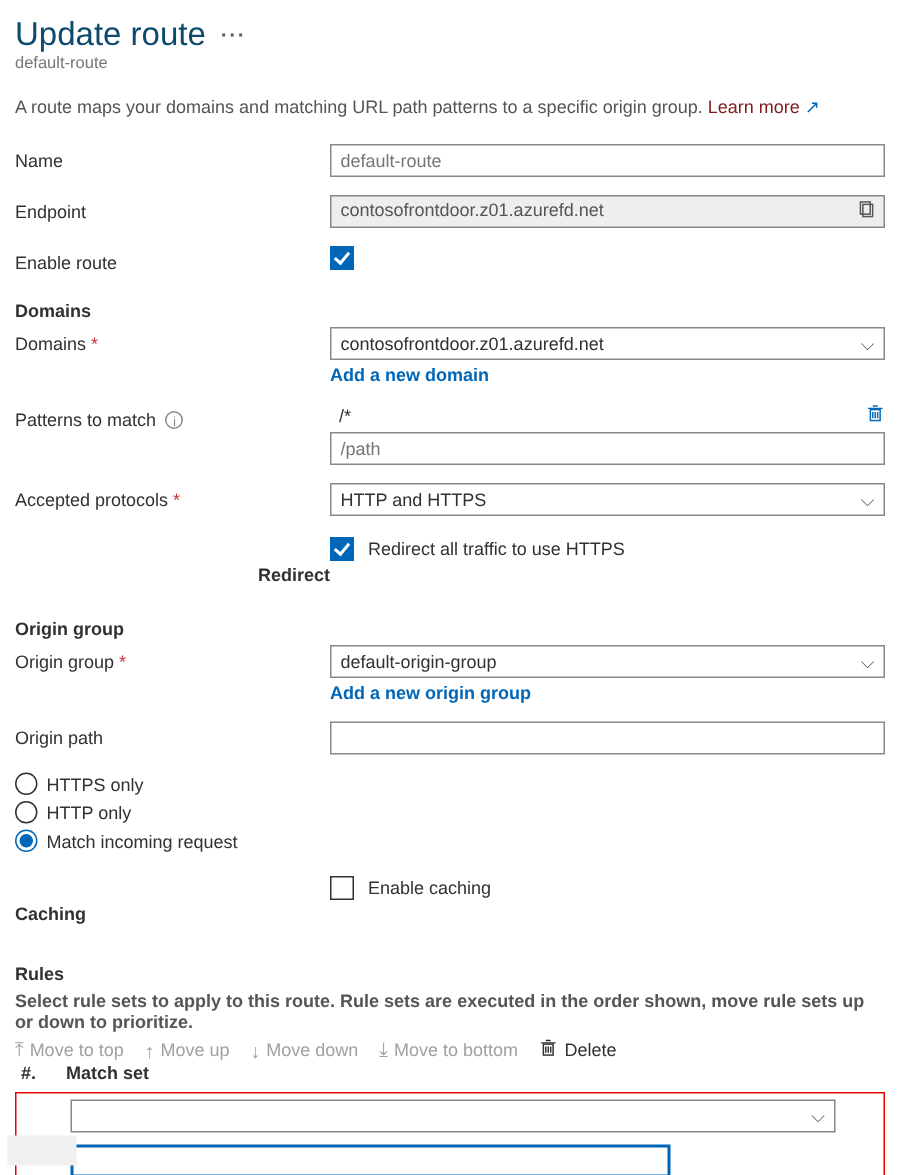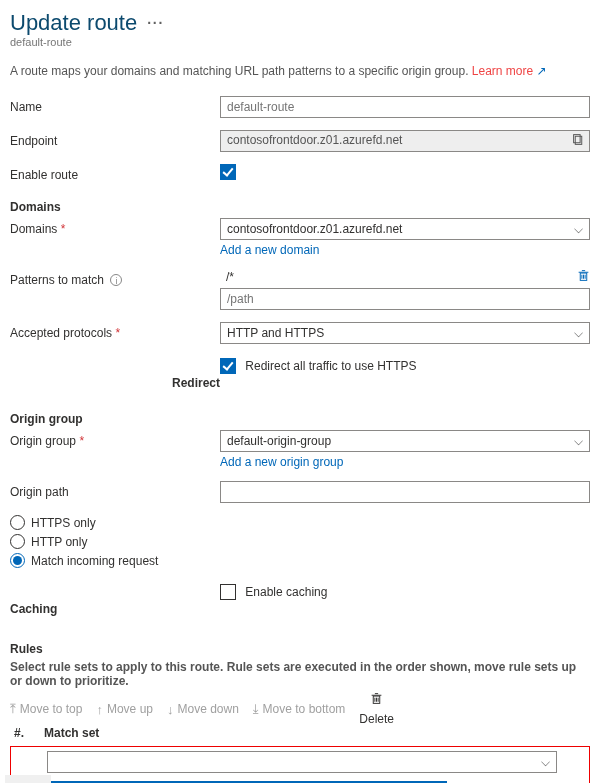--- a/index.html
+++ b/index.html
@@ -10,53 +10,53 @@
     font-size: 12px;
     color: #323130;
     background: #fff;
     width: 600px;
   }
   .title-row { display:flex; align-items:center; gap:10px; }
   .title { font-size: 22px; font-weight: 500; color:#0c4a6e; }
   .more-icon { color:#606060; font-weight:bold; letter-spacing:1px; font-size:14px; }
   .subtitle { font-size:11px; color:#767676; margin-top:0px; margin-bottom:16px;}
   .description { font-size:12px; color:#555; margin-bottom:18px; }
-  .link { color:#ef4444; text-decoration:none; }
+  .link { color:#7f1d1d; text-decoration:none; }
   .ext-icon { color:#0067b8; }
   .row { display:flex; align-items:flex-start; margin-bottom:12px; }
   .label-col { width:210px; flex-shrink:0; padding-top:4px; font-size:12px; color:#323130;}
   .field-col { flex:1 1 auto; }
   .section-head { font-size:12px; font-weight:600; margin-top:18px; margin-bottom:4px;}
   .req { color:#d13438; }
   input.text, .select-box, .readonly-box, .readonly-grey {
     width:100%; height:22px; border:1px solid #8a8886;
     font-size:12px; padding:2px 6px; font-family:inherit;
   }
   .readonly-box { background:#fff; color:#999; }
   .readonly-grey { background:#eee; color:#555; position:relative; }
   .readonly-grey .copy { position:absolute; right:4px; top:2px; color:#555; }
   .select-box { display:flex; align-items:center; justify-content:space-between; cursor:pointer; background:#fff;}
   .chevron { color:#555; }
-  .link-small { color:#0067b8; font-size:12px; display:inline-block; margin-top:3px; }
+  .link-small { color:#0067b8; font-size:12px; display:inline-block; margin-top:3px;font-weight:bold; }
   .checkbox-box { width:16px; height:16px; background:#0067b8; position:relative; display:inline-block; vertical-align:middle;}
   .checkbox-box::after { content:""; position:absolute; left:5px; top:1.5px; width:4px; height:8px; border:solid #fff; border-width:0 2px 2px 0; transform:rotate(40deg); }
   .checkbox-empty { width:16px; height:16px; border:1px solid #323130; display:inline-block; vertical-align:middle;}
   .check-label { margin-left:6px; vertical-align:middle;}
   .pattern-row { display:flex; align-items:center; width:100%; }
   .pattern-val { flex:1; padding-left:6px; font-size:12px; color:#323130;}
   .delete-icon { color:#0067b8; font-size:13px; }
   .radio-row { display:flex; align-items:center; margin-bottom:4px;}
   .radio-outer { width:15px; height:15px; border-radius:50%; border:1px solid #323130; display:inline-flex; align-items:center; justify-content:center; margin-right:6px;}
   .radio-outer.checked { border:1px solid #0067b8; }
   .radio-inner { width:9px; height:9px; border-radius:50%; background:#0067b8; }
   .info-icon { display:inline-block; width:12px; height:12px; border:1px solid #888; border-radius:50%; font-size:9px; text-align:center; line-height:12px; color:#888; margin-left:3px;}
   .rules-desc { font-size:12px; color:#555; margin-bottom:4px;font-weight:bold;}
   .toolbar { display:flex; gap:14px; align-items:center; color:#a0a0a0; font-size:12px; margin-top:4px;}
   .toolbar-item { display:inline-flex; align-items:center; gap:4px; }
-  .toolbar-item.active { color:#323130;flex-direction:column; }
+  .toolbar-item.active { color:#323130; }
   .toolbar-item .icon { font-size:13px;}
   .svg-icon { width:13px; height:13px; }
   .table-area { border:1.5px solid #e00; margin-top:6px; padding:4px 6px 6px 6px; position:relative;}
   .table-header { display:flex; font-weight:600; font-size:12px; margin-bottom:4px; padding-left:4px;}
   .col-num { width:30px;}
   .row-bg { background:#f0f0f0; height:20px; width:46px; position:absolute; left:-6px; top:28px;}
   .rule-select { margin-left:30px; width:510px;}
   .search-box { margin-left:30px; margin-top:8px; width:400px; height:22px; border:2px solid #0067b8; padding:2px 4px;}
 </style>
 </head>

